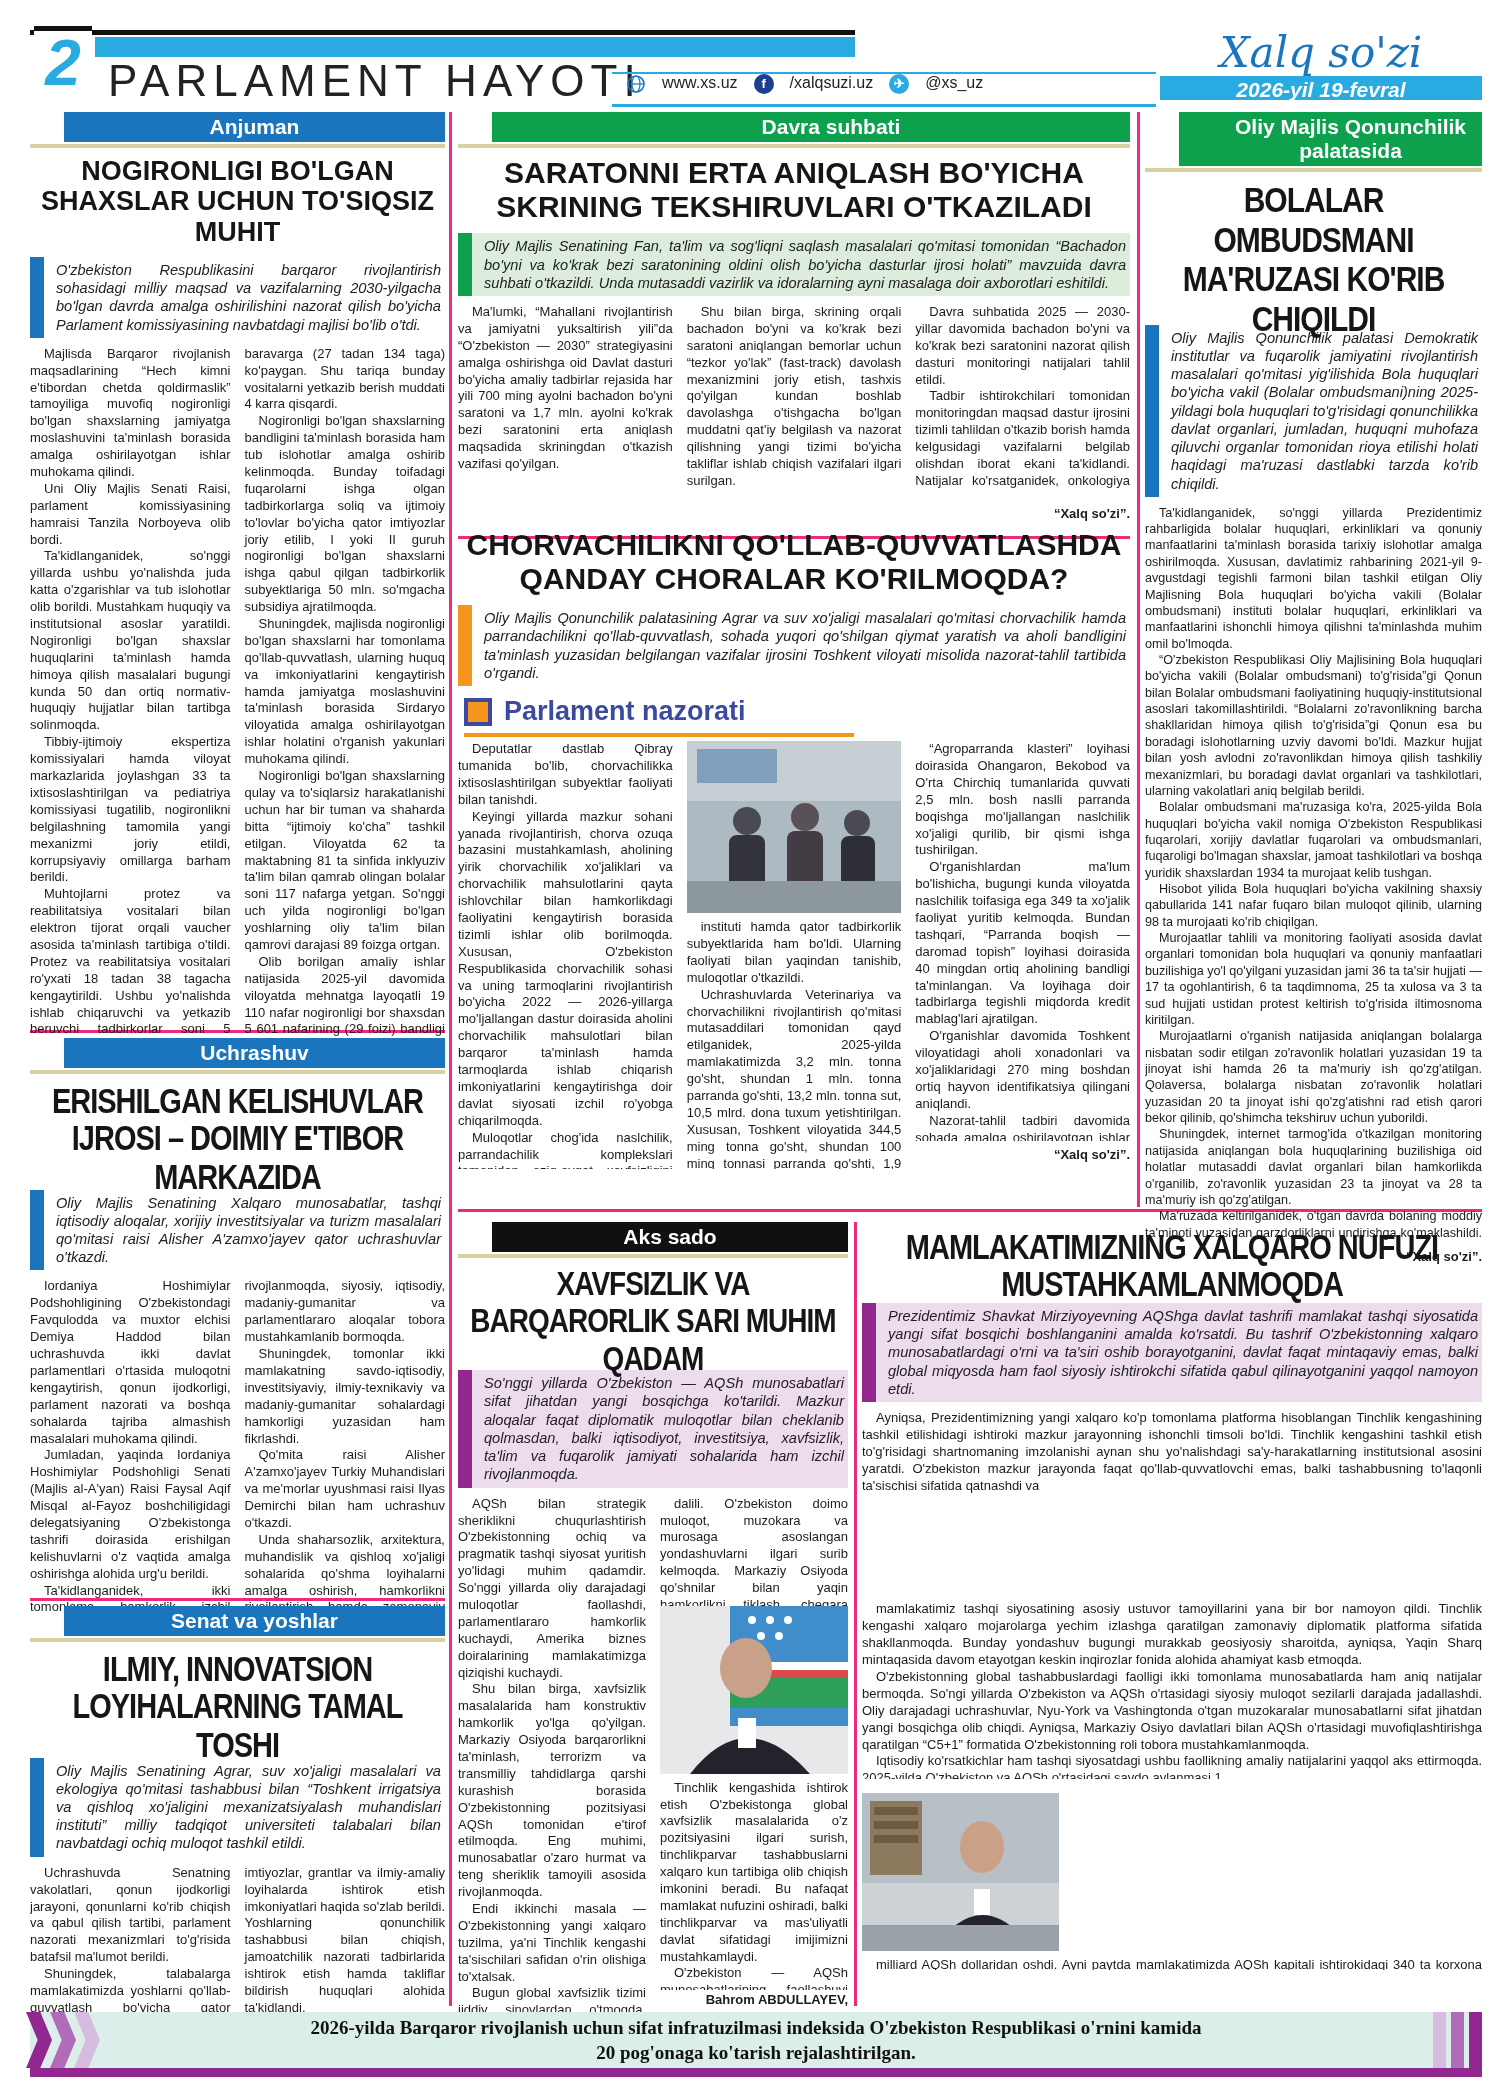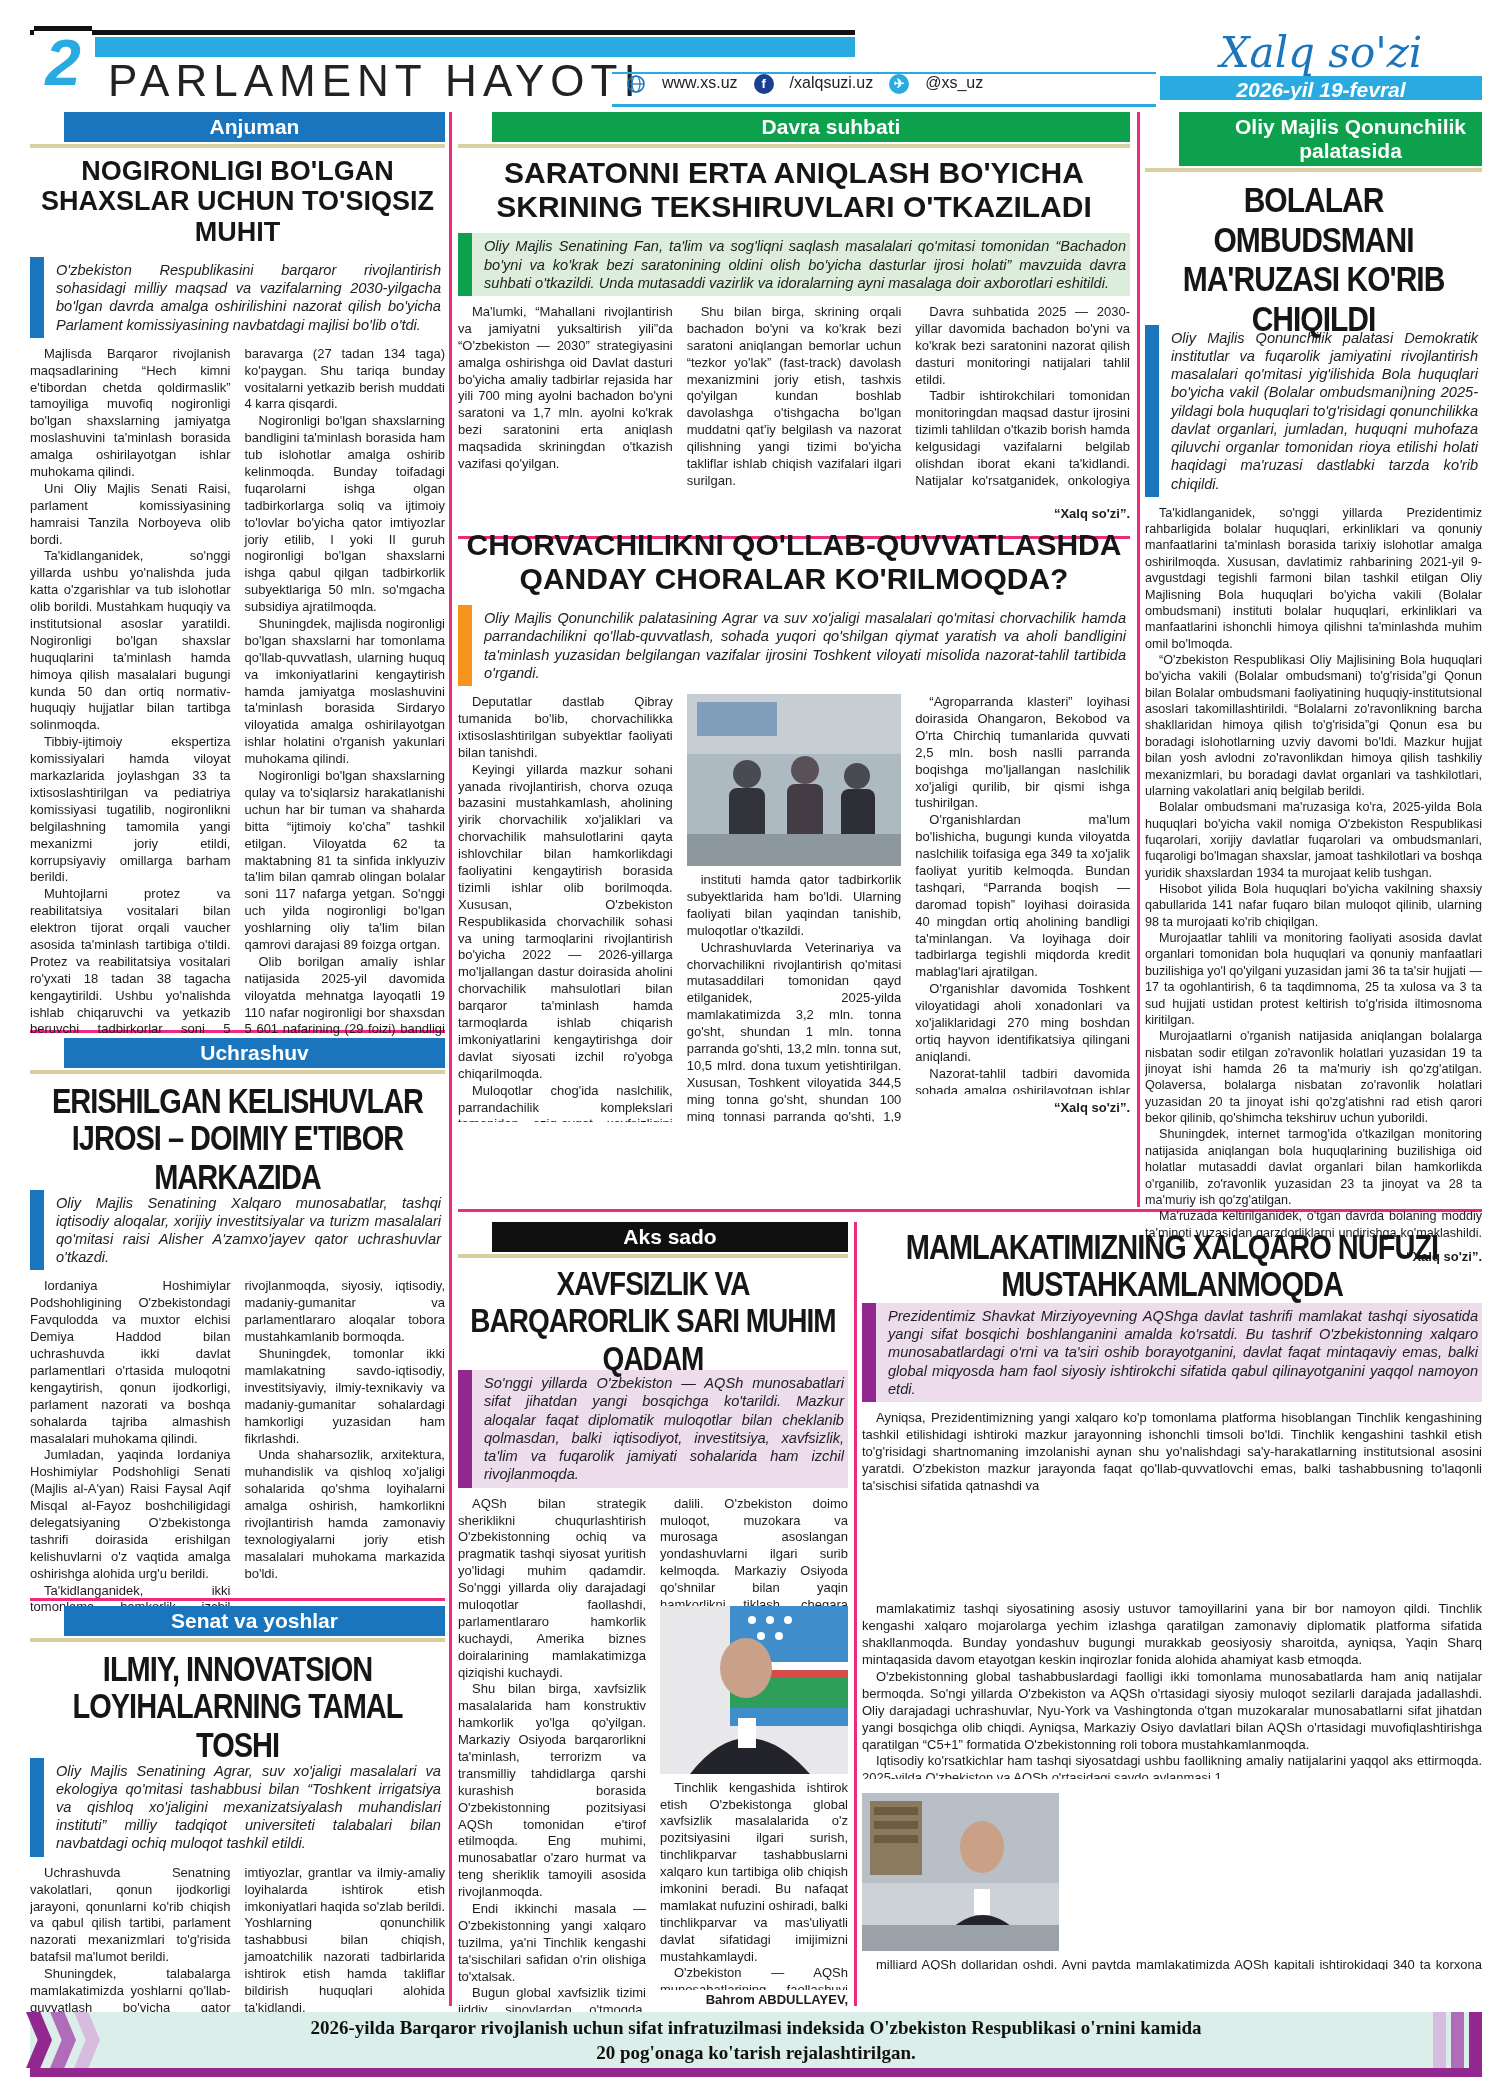--- a/index.html
+++ b/index.html
@@ -125,20 +125,21 @@
   <div class="kickwrap">
       <div class="kick blue">Uchrashuv</div>
     </div>
   <div class="hl cond" style="font-size:29px;">ERISHILGAN KELISHUVLAR IJROSI – DOIMIY E'TIBOR MARKAZIDA</div>
   <div class="lead">Oliy Majlis Senatining Xalqaro munosabatlar, tashqi iqtisodiy aloqalar, xorijiy investitsiyalar va turizm masalalari qo'mitasi raisi Alisher A'zamxo'jayev qator uchrashuvlar o'tkazdi.</div>
   <div class="bodytxt cols2" style="height:352px;">
       <p>Iordaniya Hoshimiylar Podshohligining O'zbekistondagi Favqulodda va muxtor elchisi Demiya Haddod bilan uchrashuvda ikki davlat parlamentlari o'rtasida muloqotni kengaytirish, qonun ijodkorligi, parlament nazorati va boshqa sohalarda tajriba almashish masalalari muhokama qilindi.</p>
       <p>Jumladan, yaqinda Iordaniya Hoshimiylar Podshohligi Senati (Majlis al-A'yan) Raisi Faysal Aqif Misqal al-Fayoz boshchiligidagi delegatsiyaning O'zbekistonga tashrifi doirasida erishilgan kelishuvlarni o'z vaqtida amalga oshirishga alohida urg'u berildi.</p>
       <p>Ta'kidlanganidek, ikki tomonlama hamkorlik izchil rivojlanmoqda, siyosiy, iqtisodiy, madaniy-gumanitar va parlamentlararo aloqalar tobora mustahkamlanib bormoqda.</p>
       <p>Shuningdek, tomonlar ikki mamlakatning savdo-iqtisodiy, investitsiyaviy, ilmiy-texnikaviy va madaniy-gumanitar sohalardagi hamkorligi yuzasidan ham fikrlashdi.</p>
+      <p>Qo'mita raisi Alisher A'zamxo'jayev Turkiy Muhandislari va me'morlar uyushmasi raisi Ilyas Demirchi bilan ham uchrashuv o'tkazdi.</p>
       <p>Unda shaharsozlik, arxitektura, muhandislik va qishloq xo'jaligi sohalarida qo'shma loyihalarni amalga oshirish, hamkorlikni rivojlantirish hamda zamonaviy texnologiyalarni joriy etish masalalari muhokama markazida bo'ldi.</p>
     </div>
 </div>
 
 <div class="abs" style="left:30px;top:1606px;width:415px;">
   <div class="kickwrap">
       <div class="kick blue">Senat va yoshlar</div>
     </div>
   <div class="hl cond" style="font-size:29px;">ILMIY, INNOVATSION LOYIHALARNING TAMAL TOSHI</div>
   <div class="lead">Oliy Majlis Senatining Agrar, suv xo'jaligi masalalari va ekologiya qo'mitasi tashabbusi bilan “Toshkent irrigatsiya va qishloq xo'jaligini mexanizatsiyalash muhandislari instituti” milliy tadqiqot universiteti talabalari bilan navbatdagi ochiq muloqot tashkil etildi.</div>
@@ -179,20 +180,24 @@
       <p>Murojaatlarni o'rganish natijasida aniqlangan bolalarga nisbatan sodir etilgan zo'ravonlik holatlari yuzasidan 19 ta jinoyat ishi hamda 26 ta ma'muriy ish qo'zg'atilgan. Qolaversa, bolalarga nisbatan zo'ravonlik holatlari yuzasidan 20 ta jinoyat ishi qo'zg'atishni rad etish qarori bekor qilinib, qo'shimcha tekshiruv uchun yuborildi.</p>
       <p>Shuningdek, internet tarmog'ida o'tkazilgan monitoring natijasida aniqlangan bola huquqlarining buzilishiga oid holatlar mutasaddi davlat organlari bilan hamkorlikda o'rganilib, zo'ravonlik yuzasidan 23 ta jinoyat va 28 ta ma'muriy ish qo'zg'atilgan.</p>
       <p>Ma'ruzada keltirilganidek, o'tgan davrda bolaning moddiy ta'minoti yuzasidan qarzdorliklarni undirishga ko'maklashildi. 52 nafar yetim bolaga davlat boji va boshqa to'lovlarsiz ID-kartalar rasmiylashtirilishiga amaliy yordam ko'rsatildi.</p>
     </div>
   <div class="signoff">“Xalq so'zi”.</div>
 </div>
 
 <div class="abs" style="left:458px;top:522px;width:672px;">
   <div class="hl" style="font-size:30px;">CHORVACHILIKNI QO'LLAB-QUVVATLASHDA QANDAY CHORALAR KO'RILMOQDA?</div>
   <div class="lead orange">Oliy Majlis Qonunchilik palatasining Agrar va suv xo'jaligi masalalari qo'mitasi chorvachilik hamda parrandachilikni qo'llab-quvvatlash, sohada yuqori qo'shilgan qiymat yaratish va aholi bandligini ta'minlash yuzasidan belgilangan vazifalar ijrosini Toshkent viloyati misolida nazorat-tahlil tartibida o'rgandi.</div>
+  <div class="subhead">
+    <span class="sq"></span>
+    <span class="t">Parlament nazorati</span>
+  </div>
   <div class="colflex" style="height:428px;">
     <div class="col bodytxt">
         <p>Deputatlar dastlab Qibray tumanida bo'lib, chorvachilikka ixtisoslashtirilgan subyektlar faoliyati bilan tanishdi.</p>
         <p>Keyingi yillarda mazkur sohani yanada rivojlantirish, chorva ozuqa bazasini mustahkamlash, aholining yirik chorvachilik xo'jaliklari va chorvachilik mahsulotlarini qayta ishlovchilar bilan hamkorlikdagi faoliyatini kengaytirish borasida tizimli ishlar olib borilmoqda. Xususan, O'zbekiston Respublikasida chorvachilik sohasi va uning tarmoqlarini rivojlantirish bo'yicha 2022 — 2026-yillarga mo'ljallangan dastur doirasida aholini chorvachilik mahsulotlari bilan barqaror ta'minlash hamda tarmoqlarda ishlab chiqarish imkoniyatlarini kengaytirishga doir davlat siyosati izchil ro'yobga chiqarilmoqda.</p>
         <p>Muloqotlar chog'ida naslchilik, parrandachilik komplekslari tomonidan oziq-ovqat xavfsizligini ta'minlashdagi o'rni, istiqboldagi vazifalar xususida so'z yuritildi.</p>
       </div>
     <div class="col">
       <div class="photo" style="width:214px;height:172px;">
         <svg width="214" height="172">
             <rect width="214" height="172" fill="#aebac2"></rect>

